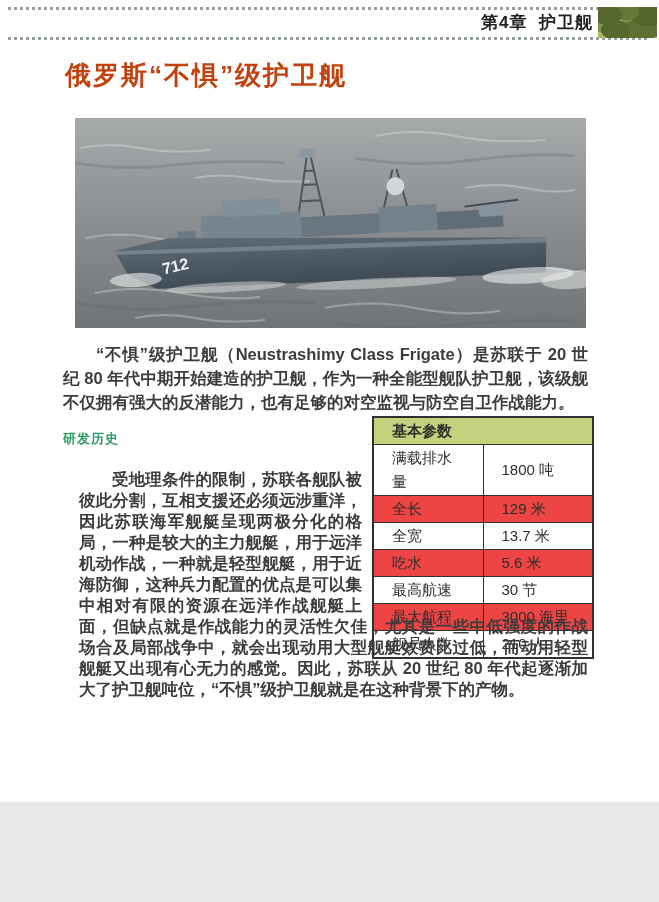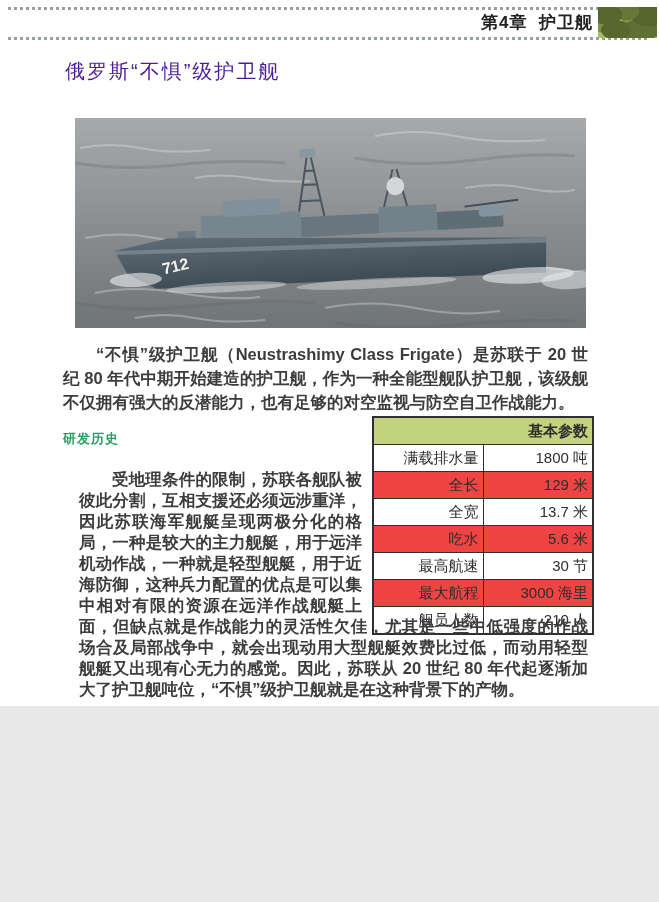--- a/index.html
+++ b/index.html
@@ -1,18 +1,18 @@
 <!DOCTYPE html>
 <html><head>
 <meta charset="utf-8">
 <style>
   * { margin:0; padding:0; box-sizing:border-box; }
   html,body { background:#e8e8e8; }
   .page {
-    position:relative; width:659px; height:706px; margin:0 auto;
+    position:relative; width:659px; height:802px; margin:0 auto;
     background:#ffffff; overflow:hidden;
     font-family:"Liberation Sans","DejaVu Sans",sans-serif;
     color:#3c3c3c;
   }
   .dotline {
     position:absolute; height:3px;
     background-image:repeating-linear-gradient(90deg,#96a19b 0,#96a19b 3px,transparent 3px,transparent 6px);
   }
   .camo {
     position:absolute;
@@ -27,21 +27,21 @@
       radial-gradient(ellipse 10px 7px  at 5% 60%,  #7e9549 96%, transparent 100%),
       radial-gradient(ellipse 12px 8px  at 60% 45%, #7e9549 96%, transparent 100%);
   }
   .chapter-label {
     position:absolute; top:11px; right:66px;
     font-size:17px; font-weight:bold; color:#222;
     white-space:pre; letter-spacing:1px;
   }
   .article-title {
     position:absolute; left:65px; top:58px;
-    font-size:20px; font-weight:normal; color:#4c1d95; letter-spacing:2px;
+    font-size:26px; font-weight:bold; color:#c2410c; letter-spacing:2px;
   }
   .photo {
     position:absolute; left:75px; top:118px; width:511px; height:210px;
     overflow:hidden; background:#8f9294;
   }
   .content {
     position:absolute; left:63px; top:342px; width:525px;
     font-size:16.5px; line-height:24px; text-align:justify;
   }
   .content p { text-indent:2em;font-weight:bold; }
@@ -53,22 +53,22 @@
   }
   .spec-wrap {
     float:right; width:222px; height:186px;
     margin:2px -6px 8px 10px;
   }
   table.spec {
     width:100%; height:100%; border-collapse:collapse;
     font-size:15px; color:#2e2e2e; table-layout:fixed;
   }
   table.spec th, table.spec td {
-    border:1px solid #2f2f2f; text-align:right; vertical-align:middle;
-    padding:1px 4px; height:22px;
+    border:1px solid #2f2f2f; text-align:left; vertical-align:middle;
+    padding:1px 18px; height:22px;
   }
   table.spec { border:2px solid #2f2f2f; }
   table.spec .title-row th { background:#c3d37d; font-weight:bold; }
   table.spec tr.alt td { background:#ef4444; }
   table.spec td.lbl { width:38%; }
   .footer-pagenum {
     position:absolute; left:527px; top:866px; width:70px; height:28px;
     text-align:center;
   }
   .footer-pagenum .num { font-size:16px; color:#3f3f3f; line-height:25px; letter-spacing:1px; }

